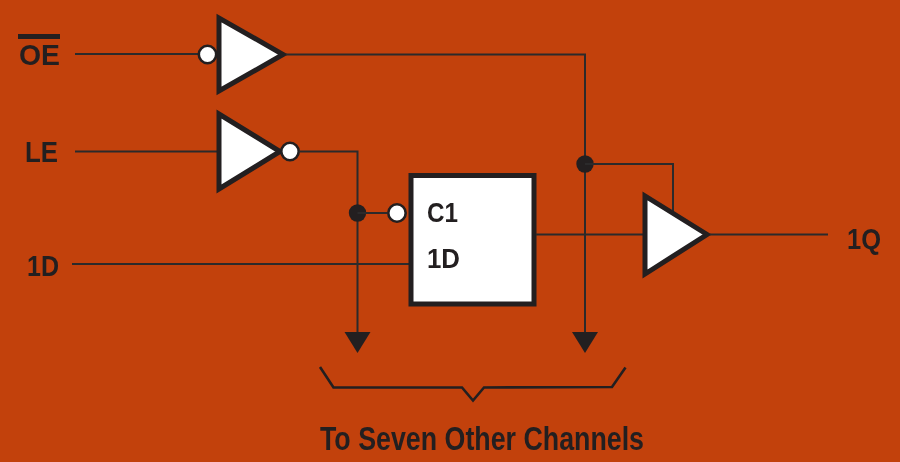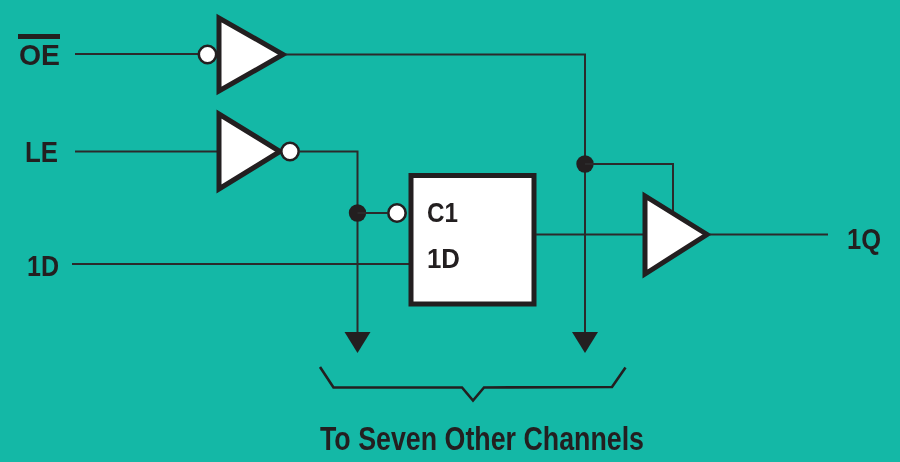--- a/index.html
+++ b/index.html
@@ -4,21 +4,21 @@
 <style>
   html, body {
     margin: 0;
     padding: 0;
     background: #ffffff;
   }
   .stage {
     position: relative;
     width: 900px;
     height: 462px;
-    background: #14b8a6;
+    background: #c2410c;
     overflow: hidden;
     font-family: "Liberation Sans", sans-serif;
   }
   svg text {
     font-family: "Liberation Sans", sans-serif;
     font-weight: bold;
     fill: #231f20;
   }
   .sig-label { font-size: 30px; }
   .box-label { font-size: 27px; }

